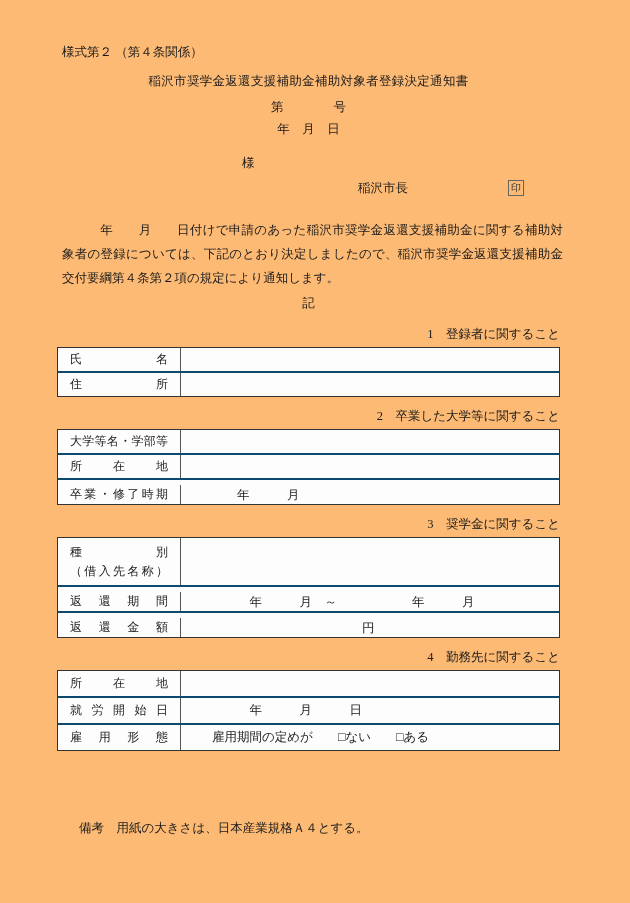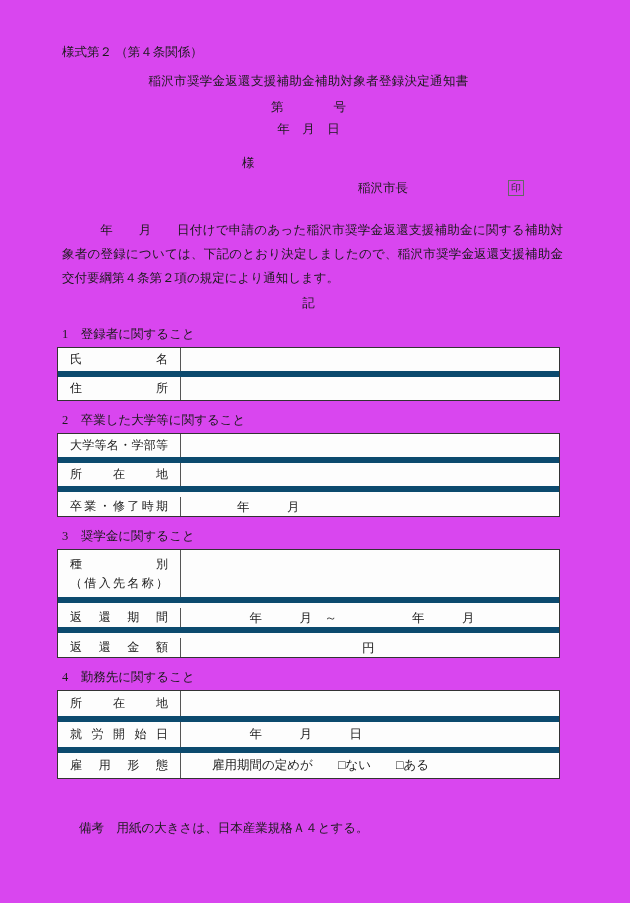--- a/index.html
+++ b/index.html
@@ -1,20 +1,20 @@
 <!DOCTYPE html>
 <html><head>
 <meta charset="utf-8">
 <style>
   html,body { margin:0; padding:0; background:#f2f2f2; }
   .page {
     position:relative;
     width:630px; height:903px;
     margin:0 auto;
-    background:#d946ef;
+    background:#fdba74;
     font-family:"Liberation Serif","DejaVu Serif",serif;
     font-size:12.5px;
     color:#1b1b1b;
     box-sizing:border-box;
     padding:44px 70px 0 57px;
     overflow:hidden;
   }
   .form-code { margin-left:5px; line-height:17px; }
   .doc-title { text-align:center; margin-top:12px; line-height:17px; letter-spacing:0.3px; }
   .right-block { text-align:center; margin-top:6px; line-height:22px; }
@@ -22,23 +22,23 @@
   .sender-row { margin-top:7px; padding-left:301px; line-height:18px; display:flex; align-items:center; }
   .stamp {
     display:inline-block; border:1px solid #666; color:#333;
     font-size:10px; line-height:12px; padding:1px 2px; margin-left:100px;
   }
   .body-text {
     margin:21px 0 0 5px; width:501px; line-height:24px;
     text-align:justify; white-space:pre-wrap;
   }
   .marker { text-align:center; line-height:24px; margin-top:1px; }
-  .sec-heading { margin:11px 0 4px 5px; line-height:17px; }
+  .sec-heading { margin:11px 0 4px 5px; line-height:17px;text-align:right; }
   .ftable { width:503px; border:1px solid #333; box-sizing:border-box; background:#fdfdfd; }
-  .frow { display:flex; border-top:6px solid #0c4a6e; }
+  .frow { display:flex; border-top:2px solid #0c4a6e; }
   .frow:first-child { border-top:none; }
   .fl {
     width:123px; box-sizing:border-box; border-right:1px solid #555;
     padding:0 12px; font-size:12px;
     display:flex; flex-direction:column; justify-content:center;
   }
   .fl .dist { width:100%; text-align:justify; text-align-last:justify; line-height:19px; }
   .fv {
     flex:1; white-space:pre; padding-left:6px; box-sizing:border-box;
     display:flex; align-items:center;

